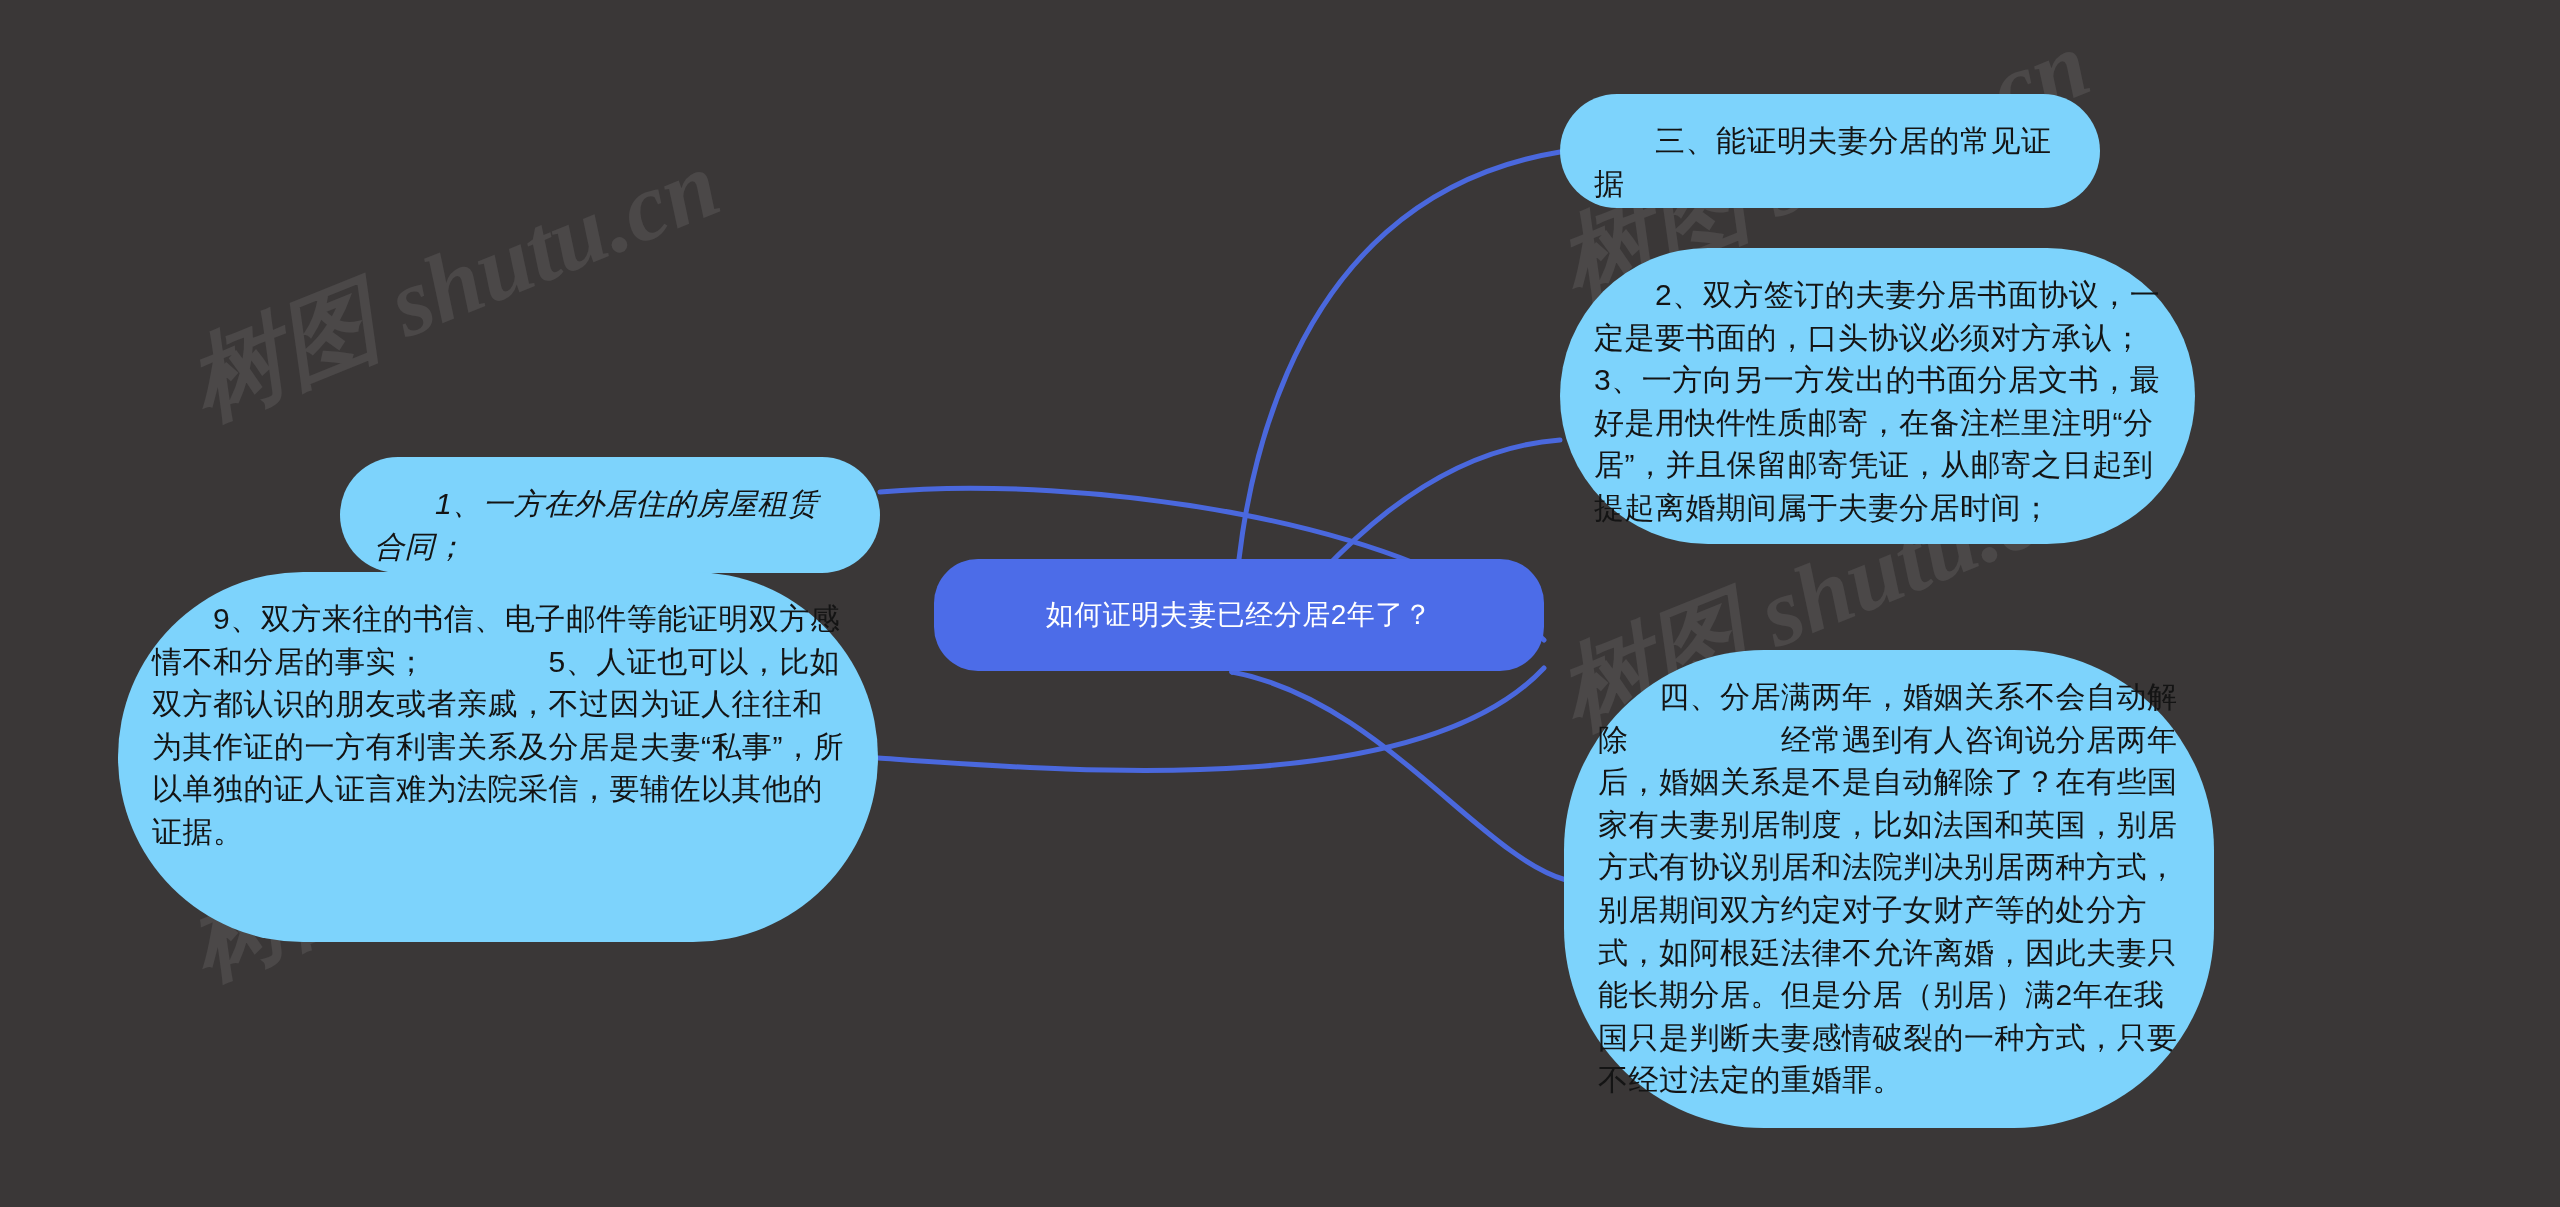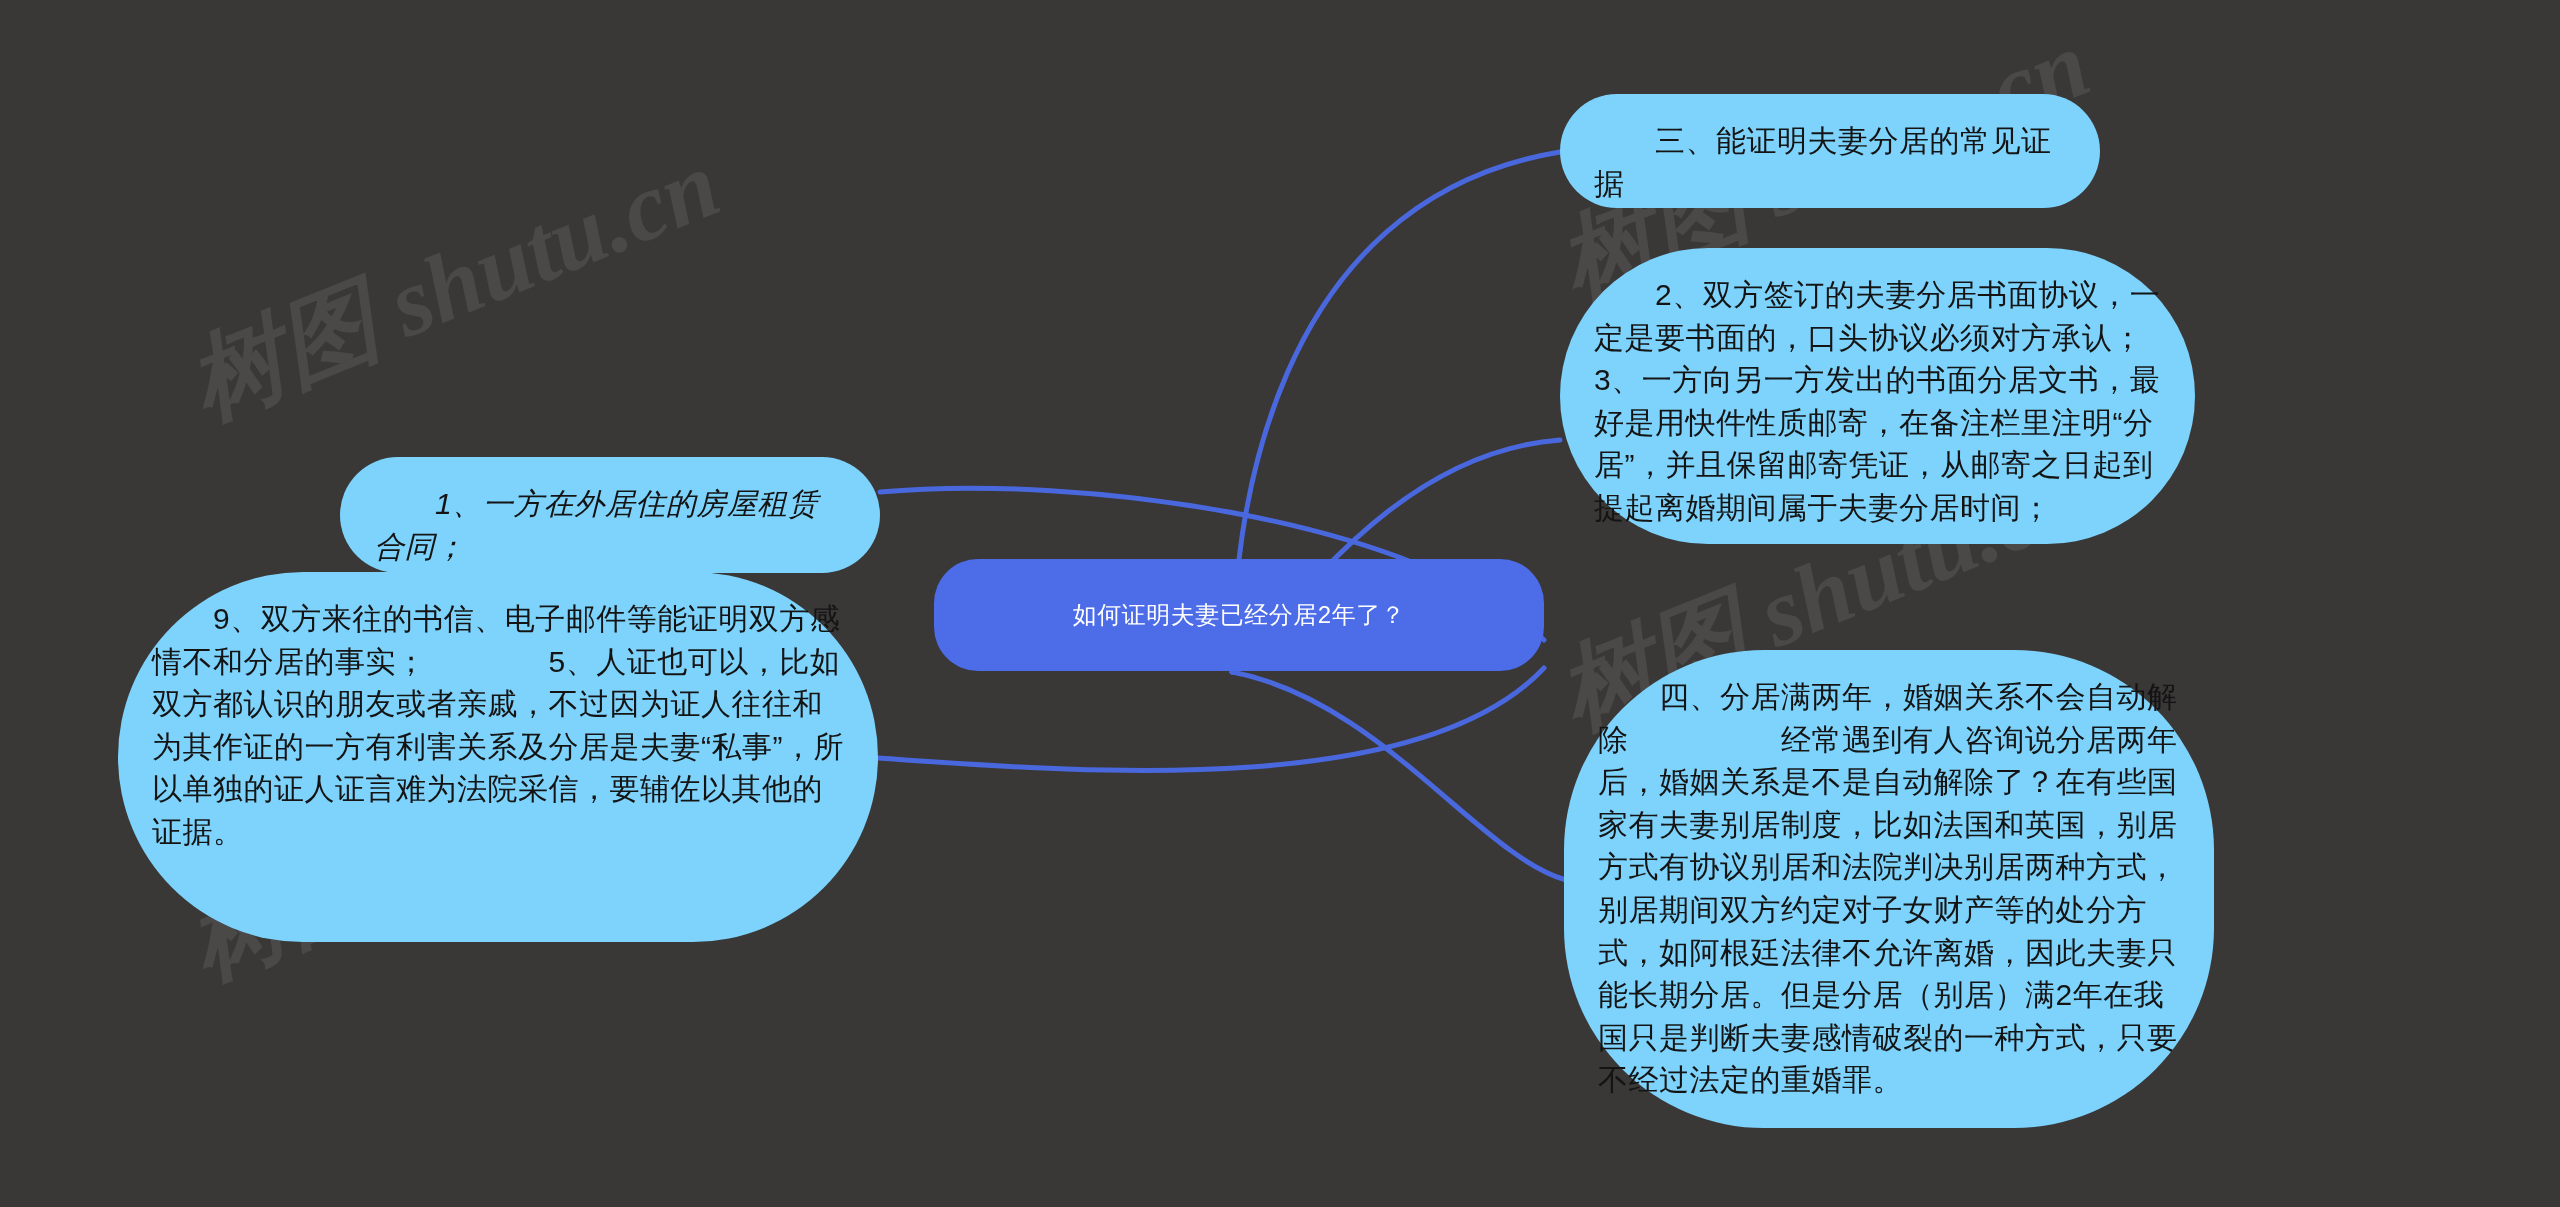--- a/index.html
+++ b/index.html
@@ -46,21 +46,21 @@
     letter-spacing: 0.5px;
     text-align: left;
     word-break: break-all;
     white-space: pre-wrap;
     z-index: 4;
   }
   .node.center {
     background: #4c6ce8;
     color: #ffffff;
     border-radius: 44px;
-    font-size: 24px;
+    font-size: 28px;
     line-height: 1.3;
     text-align: center;
     padding: 24px 30px;
     display: flex;
     align-items: center;
     justify-content: center;
     z-index: 6;
   }
   
   #node-center  { left: 934px;  top: 559px;  width: 610px; height: 112px; }

